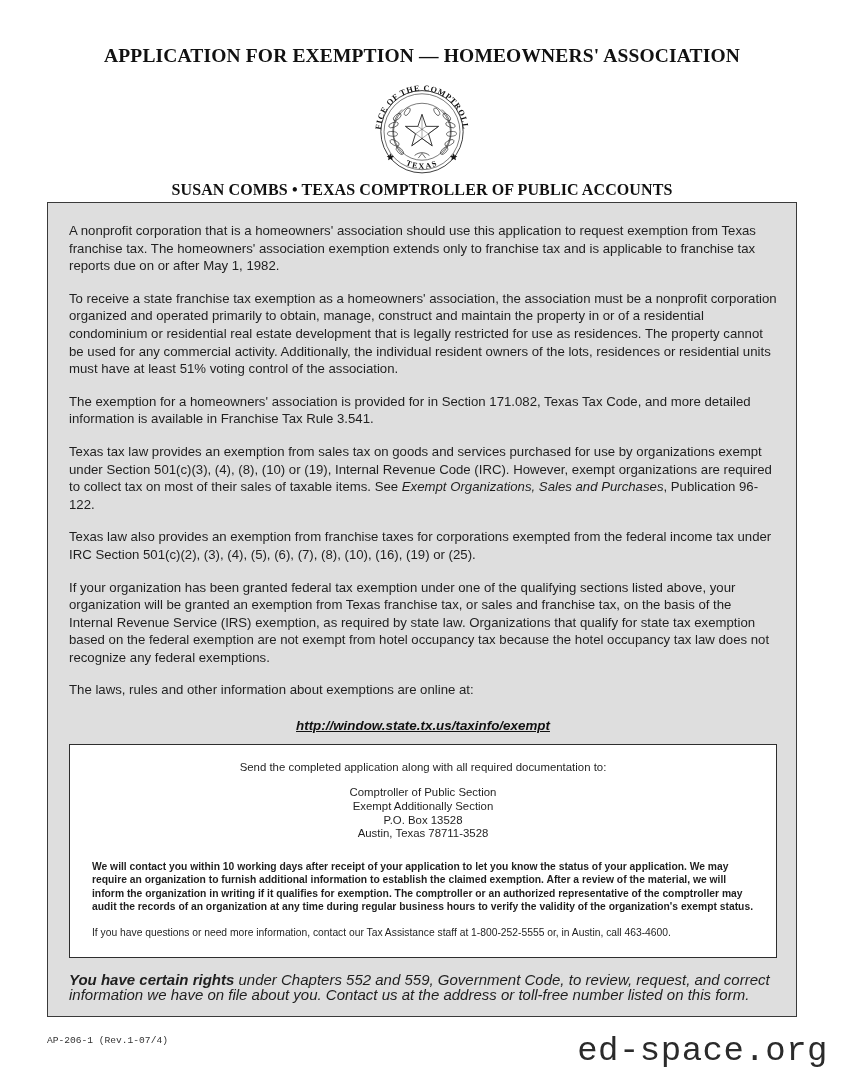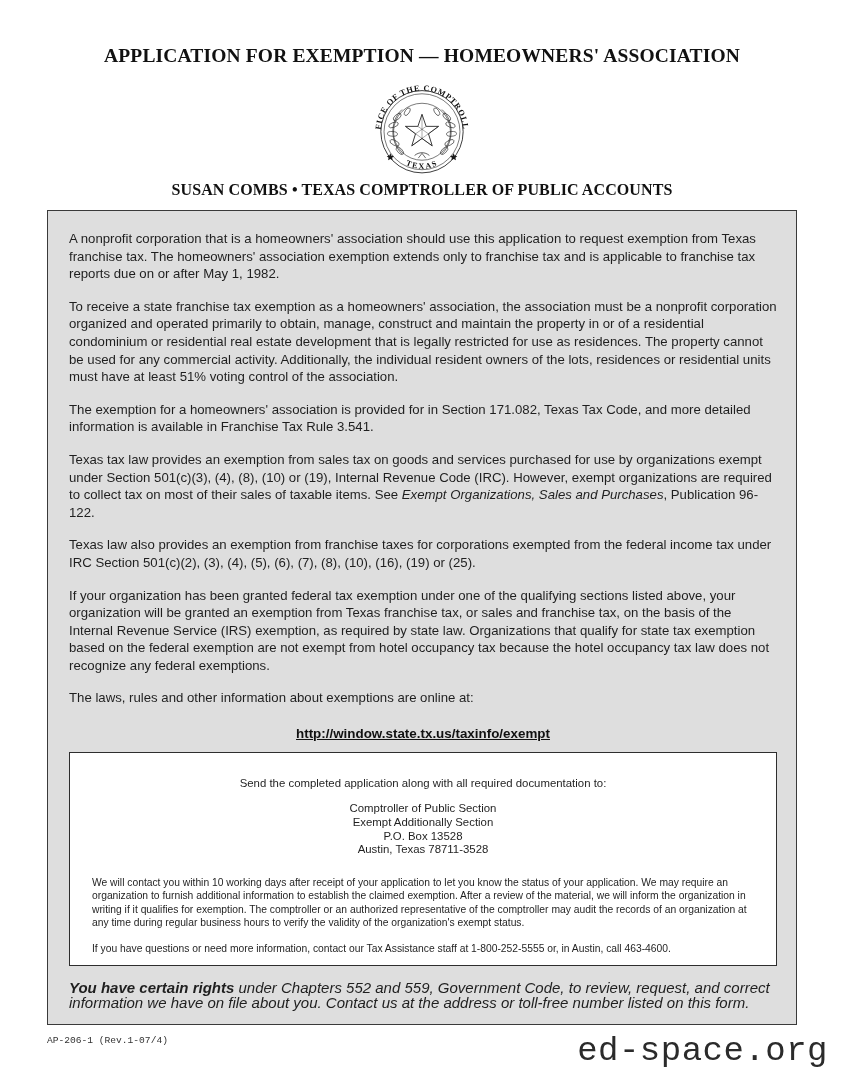--- a/index.html
+++ b/index.html
@@ -55,21 +55,21 @@
     font-weight: bold;
     font-size: 16px;
     letter-spacing: 0.1px;
     color: #111;
   }
 
   
   .gray-panel {
     position: absolute;
     left: 47px;
-    top: 210px;
+    top: 202px;
     width: 750px;
     height: 815px;
     background: #dedede;
     border: 1.4px solid #3a3a3a;
     box-sizing: border-box;
   }
   .gray-inner {
     position: absolute;
     left: 21px;
     top: 19px;
@@ -79,20 +79,21 @@
     margin: 0 0 15px 0;
     font-size: 13.2px;
     line-height: 17.6px;
     color: #1f1f1f;
   }
   p.body-par:last-child { margin-bottom: 0; }
   .url-line {
     margin: 19px 0 0 0;
     text-align: center;
     font-size: 13.2px;
+    font-style: italic;
   }
   .url-line a, .url-link {
     color: #111;
     font-weight: bold;
     text-decoration: underline;
     font-size: 13.4px;
   }
 
   
   .white-box {
@@ -100,38 +101,39 @@
     left: 21px;
     top: 541px;
     width: 708px;
     height: 214px;
     background: #ffffff;
     border: 1.2px solid #2e2e2e;
     box-sizing: border-box;
   }
   .wb-sendline {
     margin: 0;
-    padding-top: 24px;
+    padding-top: 16px;
     text-align: center;
     font-size: 11.4px;
     color: #1f1f1f;
   }
   .wb-address {
     margin: 13px 0 0 0;
     text-align: center;
     font-size: 11.4px;
     line-height: 13.8px;
     color: #1f1f1f;
   }
   .wb-note {
     margin: 19px 22px 0 22px;
     font-size: 10.3px;
     line-height: 13.2px;
     color: #1f1f1f;
     text-align: left;
+    font-weight: bold;
   }
   .wb-note2 {
     margin: 13px 22px 0 22px;
     font-size: 10.3px;
     line-height: 13.2px;
     color: #1f1f1f;
   }
 
   
   .rights {

